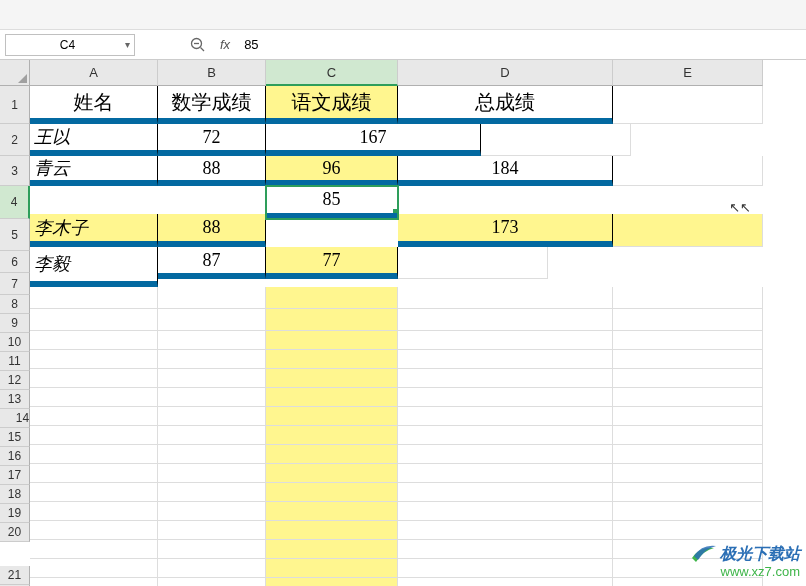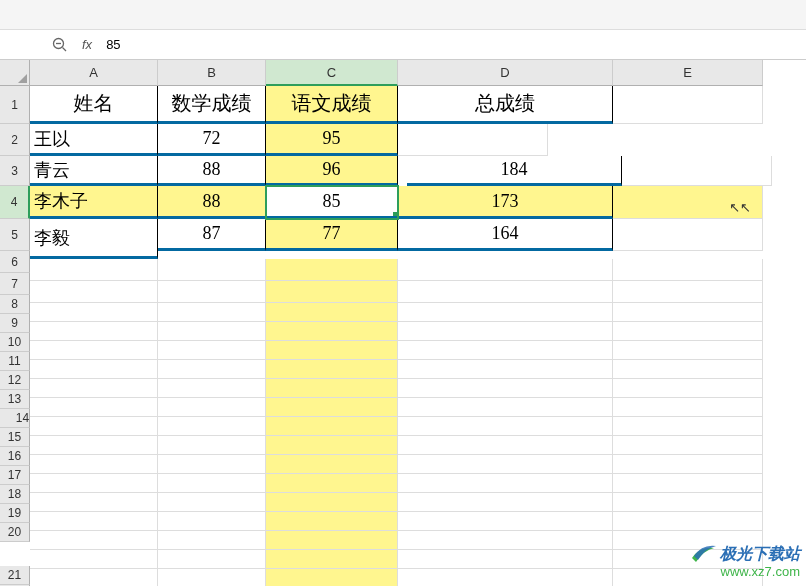--- a/index.html
+++ b/index.html
@@ -22,43 +22,47 @@
 .col-headers { display: flex; height: 26px; }
 .col-header { background: #e8e8e8; border-right: 1px solid #ccc; border-bottom: 1px solid #b0b0b0; display: flex; align-items: center; justify-content: center; font-size: 13px; color: #333; }
 .col-header.selected { background: #d0e8d0; border-bottom: 2px solid #2e9e5b; }
 
 .row-header { width: 30px; background: #e8e8e8; border-right: 1px solid #b0b0b0; border-bottom: 1px solid #ccc; display: flex; align-items: center; justify-content: center; font-size: 12px; color: #333; }
 .row-header.selected { background: #d0e8d0; border-right: 2px solid #2e9e5b; }
 
 .grid-container { position: relative; }
 .grid-row { display: flex; }
 .cell { border-right: 1px solid #ddd; border-bottom: 1px solid #ddd; display: flex; align-items: center; padding: 0 4px; font-size: 13px; overflow: hidden; }
-.data-cell { border-right: 1px solid #000; border-bottom: 3px solid #0369a1; font-size: 18px; font-family: "SimSun", serif; }
+.data-cell { border-right: 1px solid #000; border-bottom: 6px solid #0369a1; font-size: 18px; font-family: "SimSun", serif; }
 .data-cell.header-cell { font-size: 20px; }
 .data-cell.center { justify-content: center; }
-.data-cell.left { justify-content: flex-start; }
+.data-cell.left { justify-content: flex-start; font-style: italic; }
 .highlight-col { background: #fff68f; }
-.highlight-row { background: #fff68f; }
+.highlight-row { background: #fff68f; margin-top: 28px; }
 .active-cell { background: #fff !important; outline: 2px solid #2e9e5b; outline-offset: -1px; position: relative; z-index: 2; }
 .active-cell::after { content: ""; position: absolute; right: -3px; bottom: -3px; width: 6px; height: 6px; background: #2e9e5b; border: 1px solid #fff; }
 
 .watermark { position: absolute; right: 6px; bottom: 6px; text-align: right; font-size: 13px; line-height: 1.2; pointer-events: none; }
 .watermark-logo { display: flex; align-items: center; gap: 4px; justify-content: flex-end; }
 .watermark-swoosh { width: 26px; height: 22px; }
 .watermark-title { color: #2b6fb5; font-weight: bold; font-size: 16px; font-style: italic; }
 .watermark-url { color: #3fb54a; font-size: 13px; }
 
 .cursor-icon { position: absolute; right: 55px; top: 200px; font-size: 13px; color: #333; pointer-events: none; }
 </style>
 </head>
 <body>
 
 <div class="top-bar"></div>
 
 <div class="name-formula-bar">
+  <div class="name-box">
+    <span class="name-box-text">C4</span>
+    <span class="name-box-arrow">▾</span>
+  </div>
   <span class="zoom-icon">
     <svg width="16" height="16" viewBox="0 0 16 16">
         <circle cx="6.5" cy="6.5" r="5" fill="none" stroke="#666" stroke-width="1.3"></circle>
         <line x1="10.5" y1="10.5" x2="14" y2="14" stroke="#666" stroke-width="1.3"></line>
         <line x1="4" y1="6.5" x2="9" y2="6.5" stroke="#666" stroke-width="1.3"></line>
       </svg>
   </span>
   <span class="fx-label">fx</span>
   <input class="formula-input" value="85" style="">
 </div>
@@ -103,42 +107,41 @@
         <div class="grid-row">
           <div class="cell data-cell header-cell center" style="width: 128px; height: 38px;">姓名</div>
           <div class="cell data-cell header-cell center" style="width: 108px; height: 38px;">数学成绩</div>
           <div class="cell data-cell header-cell center highlight-col highlight-col" style="width: 132px; height: 38px;">语文成绩</div>
           <div class="cell data-cell header-cell center" style="width: 215px; height: 38px;">总成绩</div>
           <div class="cell header-cell center" style="width: 150px; height: 38px;"></div>
         </div>
         <div class="grid-row">
           <div class="cell data-cell left" style="width: 128px; height: 32px;">王以</div>
           <div class="cell data-cell center" style="width: 108px; height: 32px;">72</div>
-          <div class="cell data-cell center highlight-col highlight-col" style="width: 132px; height: 32px;">95</div>
+          <div class="cell data-cell center" style="width: 215px; height: 32px;">167</div>
           <div class="cell" style="width: 150px; height: 32px;"></div>
         </div>
         <div class="grid-row">
           <div class="cell data-cell left" style="width: 128px; height: 30px;">青云</div>
           <div class="cell data-cell center" style="width: 108px; height: 30px;">88</div>
           <div class="cell data-cell center highlight-col highlight-col" style="width: 132px; height: 30px;">96</div>
-          <div class="cell data-cell center" style="width: 215px; height: 30px; margin-left: 9px;">184</div>
+          <div class="cell data-cell center" style="width: 215px; height: 30px;">184</div>
           <div class="cell" style="width: 150px; height: 30px;"></div>
         </div>
         <div class="grid-row">
           <div class="cell data-cell left highlight-row highlight-row" style="width: 128px; height: 33px;">李木子</div>
           <div class="cell data-cell center highlight-row highlight-row" style="width: 108px; height: 33px;">88</div>
           <div class="cell data-cell center active-cell" style="width: 132px; height: 33px;">85</div>
           <div class="cell data-cell center highlight-row highlight-row" style="width: 215px; height: 33px;">173</div>
           <div class="cell highlight-row highlight-row" style="width: 150px; height: 33px; background: rgb(255, 246, 143); border-bottom: 1px solid rgb(221, 221, 221); border-right: 1px solid rgb(221, 221, 221);"></div>
         </div>
         <div class="grid-row">
           <div class="cell data-cell left" style="width: 128px; height: 40px;">李毅</div>
           <div class="cell data-cell center" style="width: 108px; height: 32px;">87</div>
           <div class="cell data-cell center highlight-col highlight-col" style="width: 132px; height: 32px;">77</div>
-          <div class="cell data-cell center" style="width: 215px; height: 32px;">164</div>
           <div class="cell" style="width: 150px; height: 32px;"></div>
         </div>
         <div class="grid-row">
           <div class="cell" style="width: 128px; height: 22px;"></div>
           <div class="cell" style="width: 108px; height: 22px;"></div>
           <div class="cell highlight-col" style="width: 132px; height: 22px;"></div>
           <div class="cell" style="width: 215px; height: 22px;"></div>
           <div class="cell" style="width: 150px; height: 22px;"></div>
         </div>
         <div class="grid-row">

